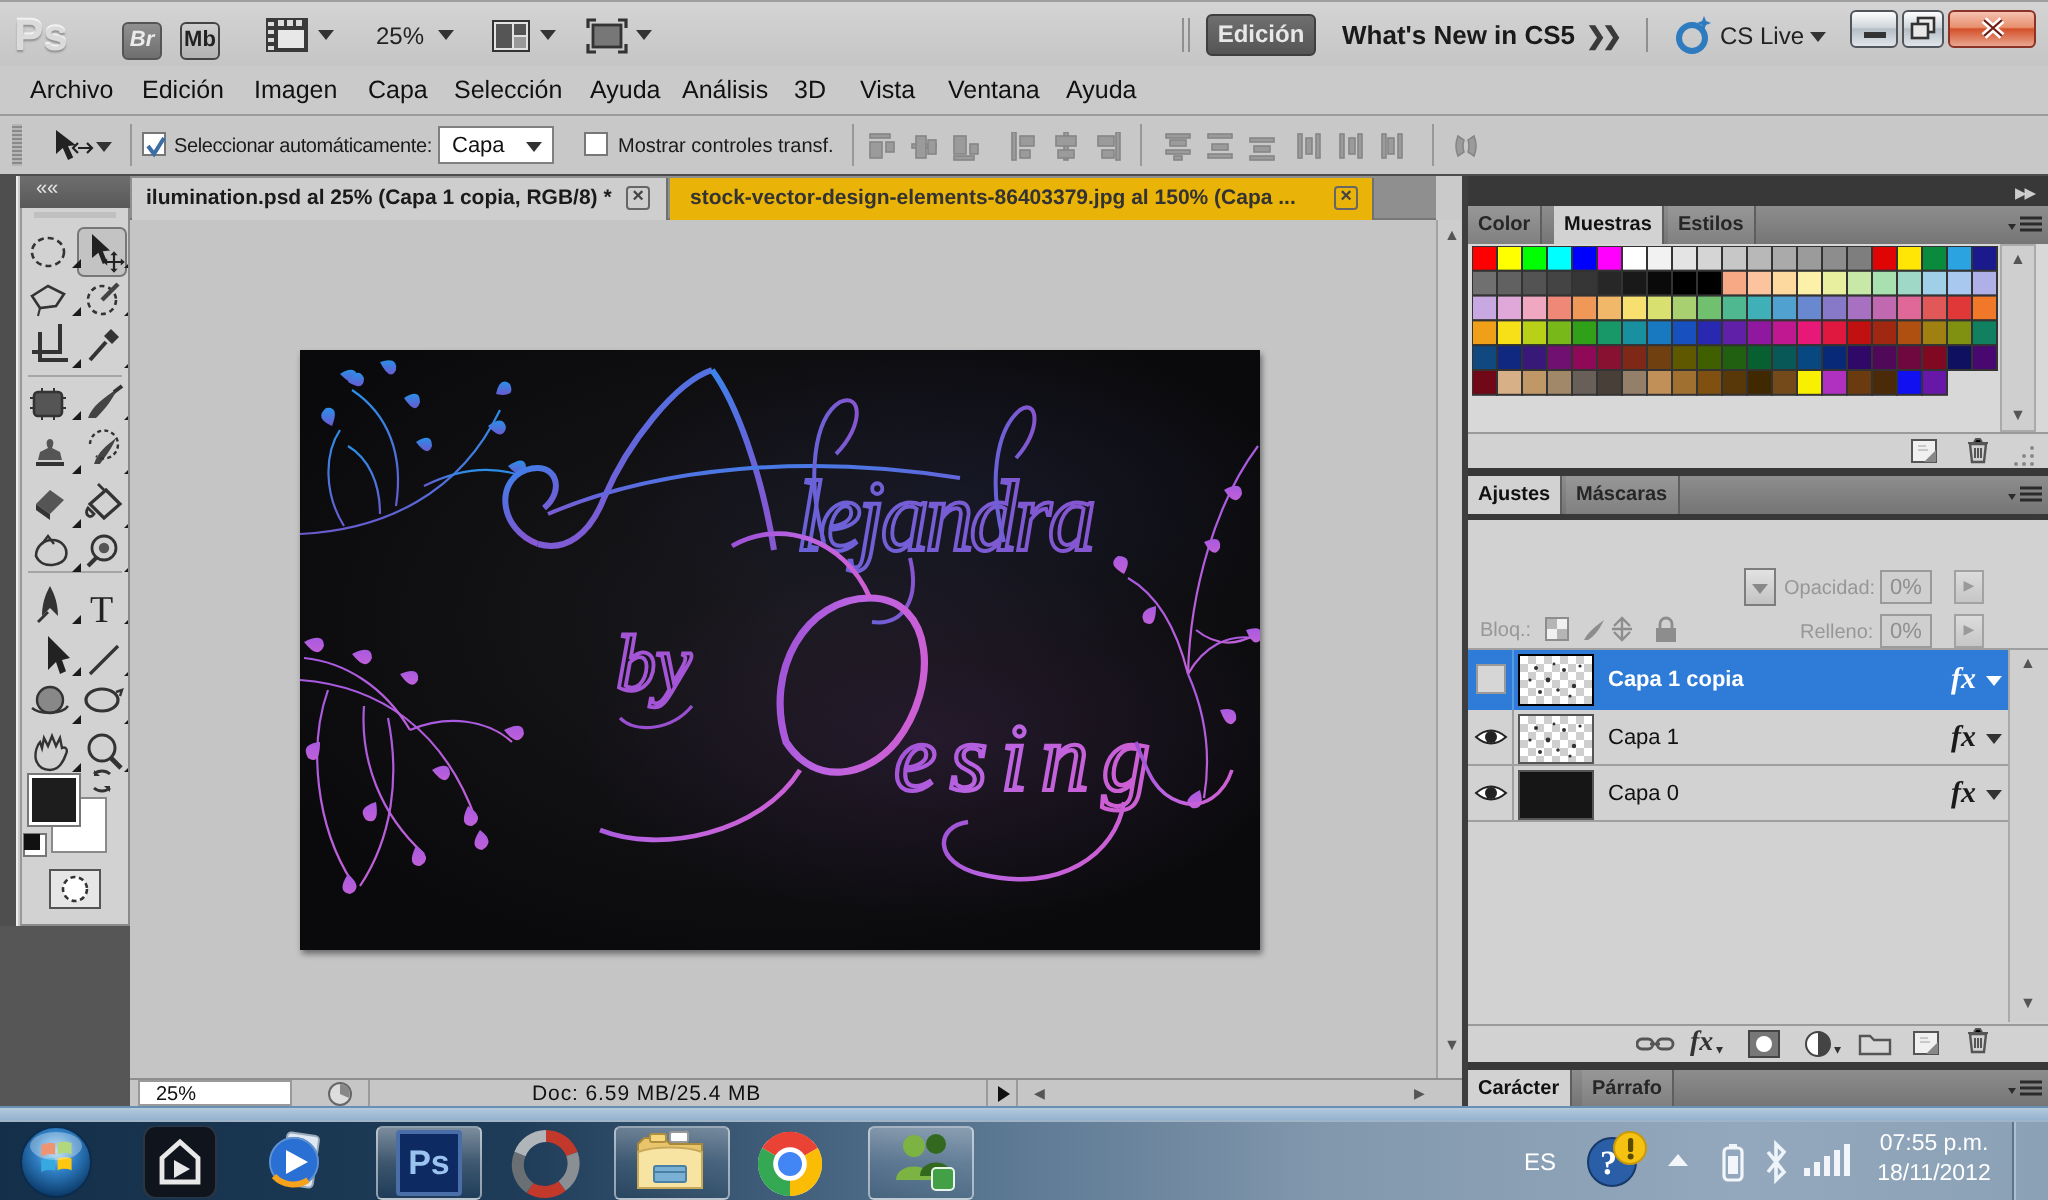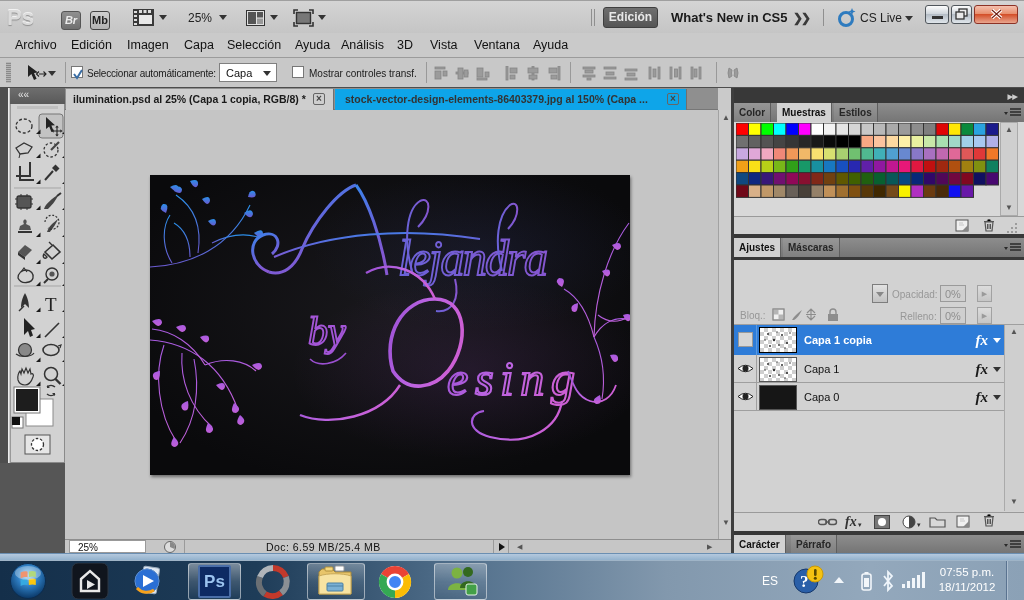--- a/index.html
+++ b/index.html
@@ -20,21 +20,21 @@
 .olabel { position:absolute; top:10px; font-size:10px; color:#1a1a1a; }
 
 #leftstrip { left:0; top:88px; width:9px; height:465px; background:#4e4e4e; border-right:1px solid #ececec; }
 #tools { left:10px; top:104px; width:55px; height:359px; background:#d2d2d2; border-left:1px solid #999; border-right:1px solid #8a8a8a; border-bottom:1px solid #8a8a8a; }
 #toolshdr { left:10px; top:88px; width:55px; height:16px; background:linear-gradient(#6e6e6e,#595959); color:#e5e5e5; font-size:10px; padding:1px 0 0 8px; }
 #belowtools { left:0; top:463px; width:65px; height:90px; background:#565656; }
 
 #docarea { left:65px; top:88px; width:653px; height:451px; background:#c5c5c5; }
 #tabbar { left:65px; top:88px; width:653px; height:22px; background:#8f8f8f; border-bottom:1px solid #777; }
 #tab1 { position:absolute; left:1px; top:1px; width:268px; height:21px; background:#cecece; border-right:1px solid #707070; font-size:10.5px; font-weight:bold; color:#1a1a1a; padding:4px 0 0 7px; }
-#tab2 { position:absolute; left:270px; top:1px; width:352px; height:21px; background:#0ea5e9; border-right:1px solid #707070; font-size:10.5px; font-weight:bold; color:#333; padding:4px 0 0 10px; }
+#tab2 { position:absolute; left:270px; top:1px; width:352px; height:21px; background:#eab308; border-right:1px solid #707070; font-size:10.5px; font-weight:bold; color:#333; padding:4px 0 0 10px; }
 .tabx { position:absolute; top:4px; width:12px; height:12px; border:1px solid #666; border-radius:2px; font-size:10px; line-height:10px; text-align:center; color:#444; }
 #canvas { left:150px; top:175px; width:480px; height:300px; background:#0c0c0e; box-shadow:1px 2px 3px rgba(0,0,0,.45); }
 #vscroll { left:718px; top:110px; width:13px; height:429px; background:#cdcdcd; border-left:1px solid #a2a2a2; }
 #paneldiv { left:731px; top:88px; width:3px; height:465px; background:#3e3e3e; }
 .sarrow { position:absolute; font-size:8px; color:#555; }
 
 #panels { left:734px; top:88px; width:290px; height:465px; background:#d2d2d2; }
 .darkbar { position:absolute; left:0; width:290px; background:#383838; }
 .tabwell { position:absolute; left:0; width:290px; height:19px; background:linear-gradient(#8d8d8d,#757575); }
 .ptab { position:absolute; top:0; height:19px; font-size:10px; font-weight:bold; color:#262626; padding:4px 5px 0 5px; border-right:1px solid #5e5e5e; background:linear-gradient(#979797,#808080); }

